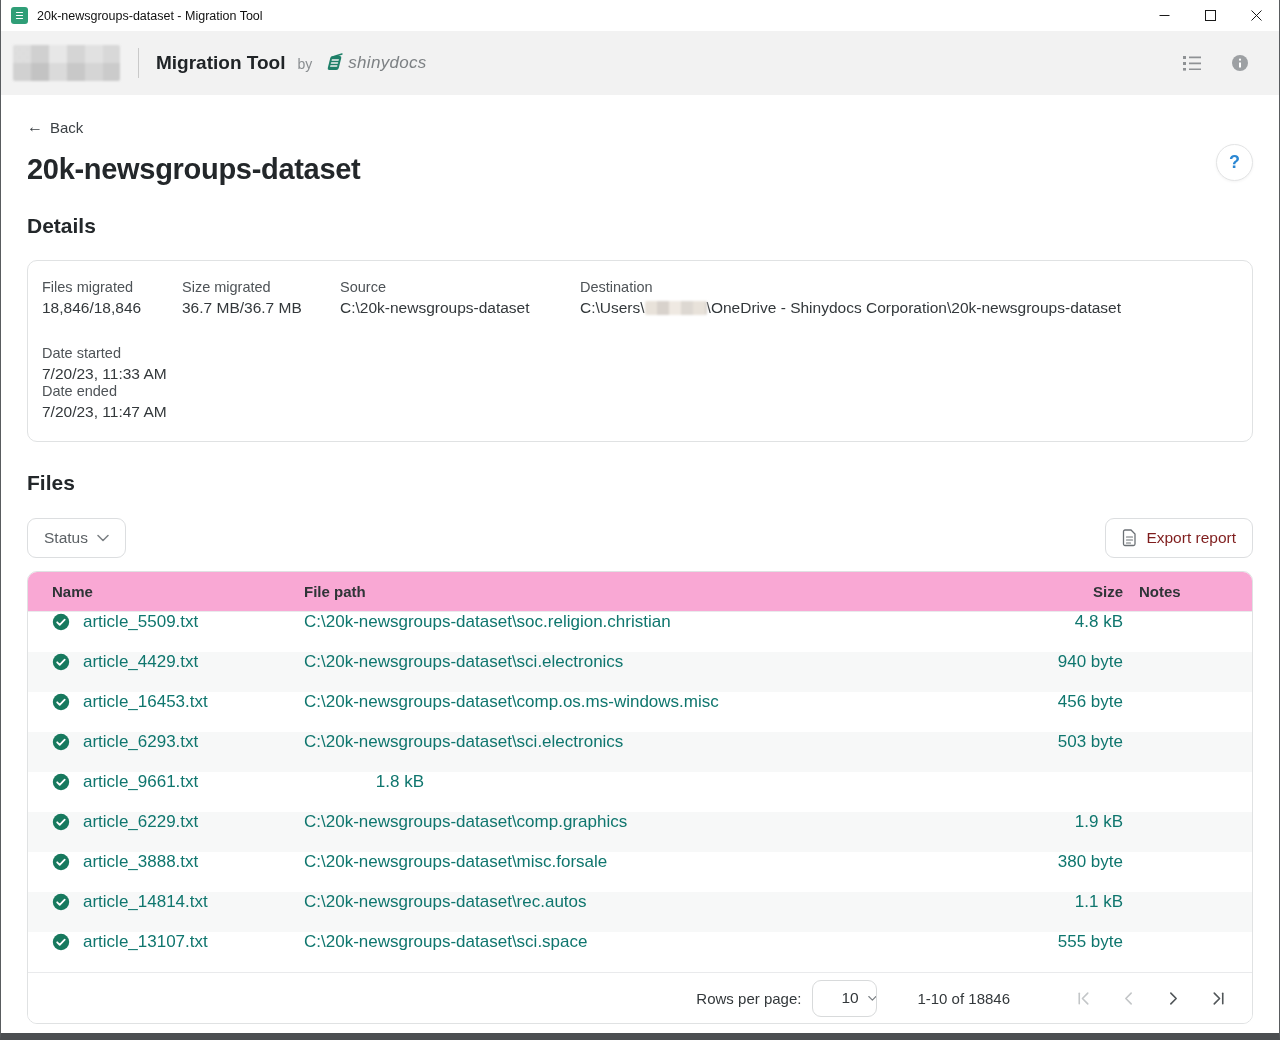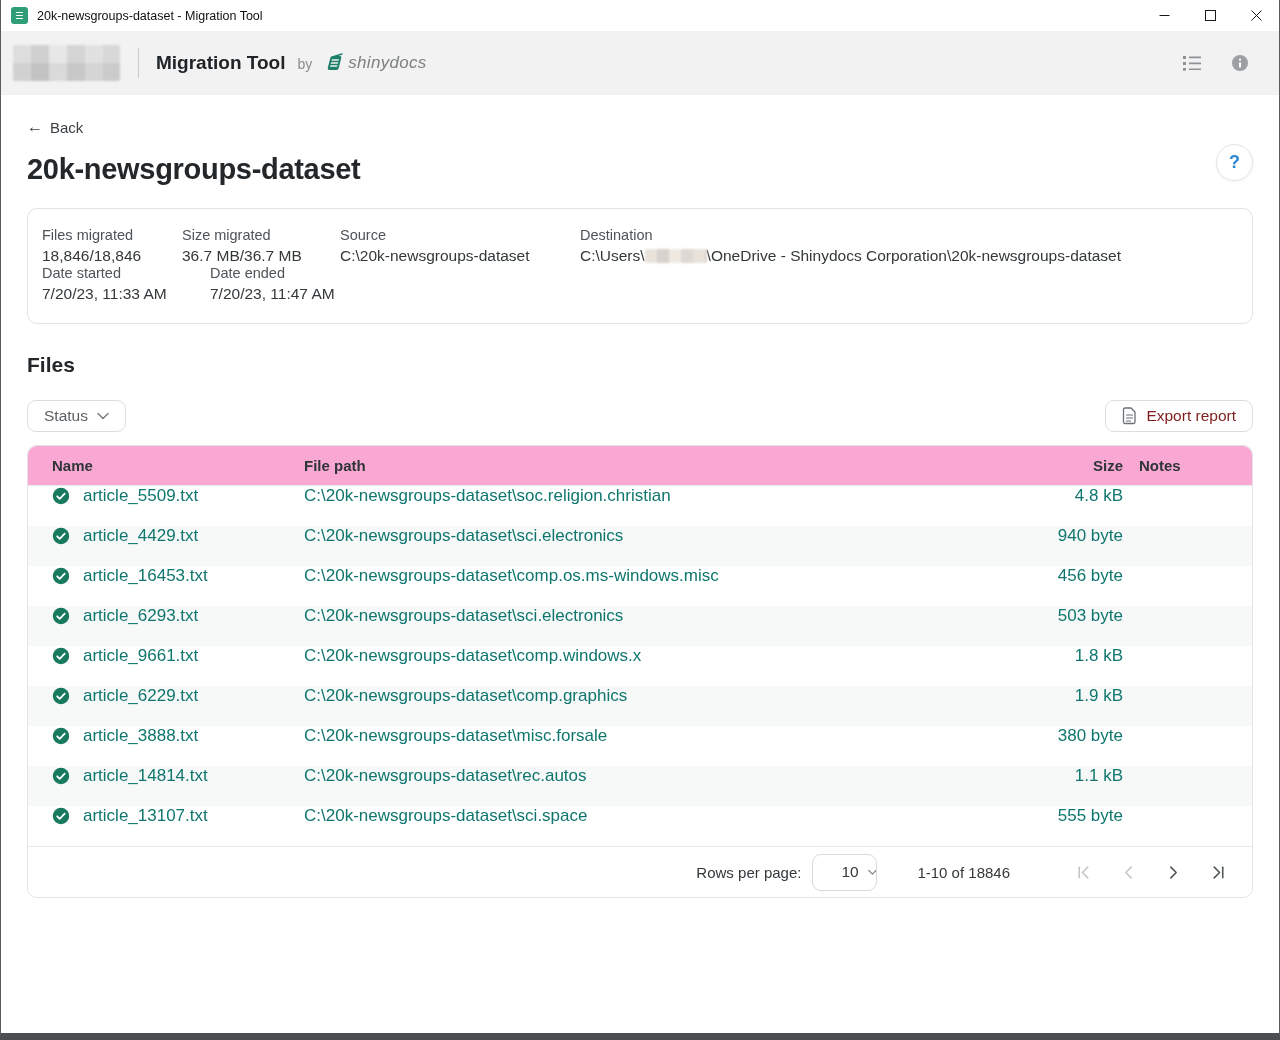--- a/index.html
+++ b/index.html
@@ -43,30 +43,30 @@
   .help-btn { width:37px; height:37px; border-radius:50%; border:1px solid #e3e4e5; background:#fff;
     color:#2b87d3; font-size:18px; font-weight:700; display:flex; align-items:center; justify-content:center;
     box-shadow:0 1px 3px rgba(0,0,0,0.05); margin-top:-9px; cursor:pointer; }
 
   h2 { font-size:21px; font-weight:700; color:#23272a; }
   .h2-details { margin-top:28px; }
   .h2-files { margin-top:29px; }
 
   .details-card { margin-top:22px; border:1px solid #e0e2e3; border-radius:10px; padding:18px 14px 20px; }
   .details-row { display:flex; }
-  .details-row + .details-row { margin-top:0; }
+  .details-row + .details-row { margin-top:28px;flex-direction:column; }
   .field .label { font-size:14.5px; color:#4e5357; margin-bottom:4px; }
   .field .value { font-size:15.5px; color:#33383b; }
   .w1 { width:140px; } .w2 { width:158px; } .w3 { width:240px; } .w4 { flex:1; } .w5 { width:168px; }
   .blur-chip { display:inline-block; width:62px; height:14px; border-radius:2px; vertical-align:-2px;
     background: repeating-linear-gradient(90deg,#e8e2da 0 12px,#d8d2cc 12px 24px,#efe9e2 24px 36px,#ddd8d2 36px 48px);
     filter: blur(1.3px); }
 
   .toolbar { margin-top:23px; display:flex; align-items:center; justify-content:space-between; }
-  .btn { display:inline-flex; align-items:center; gap:9px; height:32px; padding:0 16px;
+  .btn { display:inline-flex; align-items:center; gap:9px; height:40px; padding:0 16px;
     border:1px solid #dcdee0; border-radius:9px; background:#fff; font-size:15.5px; cursor:pointer;
     font-family:"Liberation Sans", sans-serif; }
   .status-btn { color:#5c6165; }
   .export-btn { color:#7f1d1d; }
 
   .table-card { margin-top:13px; border:1px solid #e0e2e3; border-radius:10px; overflow:hidden;
     display:flex; flex-direction:column; }
   .thead { display:flex; align-items:center; height:40px; background:#f9a8d4; border-bottom:1px solid #e9eaec;
     font-weight:700; font-size:15px; color:#2f3437; }
   .tbody { display:flex; flex-direction:column; }
@@ -165,20 +165,21 @@
       <span>Back</span>
     </div>
 
     <div class="title-row">
       <h1>20k-newsgroups-dataset</h1>
       <div class="help-btn">
         <span>?</span>
       </div>
     </div>
 
+    <h2 class="h2-details">Details</h2>
 
     <div class="details-card">
       <div class="details-row">
         <div class="field w1">
           <div class="label">Files migrated</div>
           <div class="value">18,846/18,846</div>
         </div>
         <div class="field w2">
           <div class="label">Size migrated</div>
           <div class="value">36.7 MB/36.7 MB</div>
@@ -280,21 +281,20 @@
     <div class="c-notes"></div>
   </div>
           <div class="trow">
     <div class="c-name">
       <svg width="18" height="18" viewBox="0 0 18 18">
                 <circle cx="9" cy="9" r="8.2" fill="#17795e"></circle>
                 <path d="M5.2 9.3l2.5 2.5 5-5.2" fill="none" stroke="#fff" stroke-width="1.8" stroke-linecap="round" stroke-linejoin="round"></path>
               </svg>
       <span>article_9661.txt</span>
     </div>
-    <div class="c-path">C:\20k-newsgroups-dataset\comp.windows.x</div>
     <div class="c-size">1.8 kB</div>
     <div class="c-notes"></div>
   </div>
           <div class="trow">
     <div class="c-name">
       <svg width="18" height="18" viewBox="0 0 18 18">
                 <circle cx="9" cy="9" r="8.2" fill="#17795e"></circle>
                 <path d="M5.2 9.3l2.5 2.5 5-5.2" fill="none" stroke="#fff" stroke-width="1.8" stroke-linecap="round" stroke-linejoin="round"></path>
               </svg>
       <span>article_6229.txt</span>

